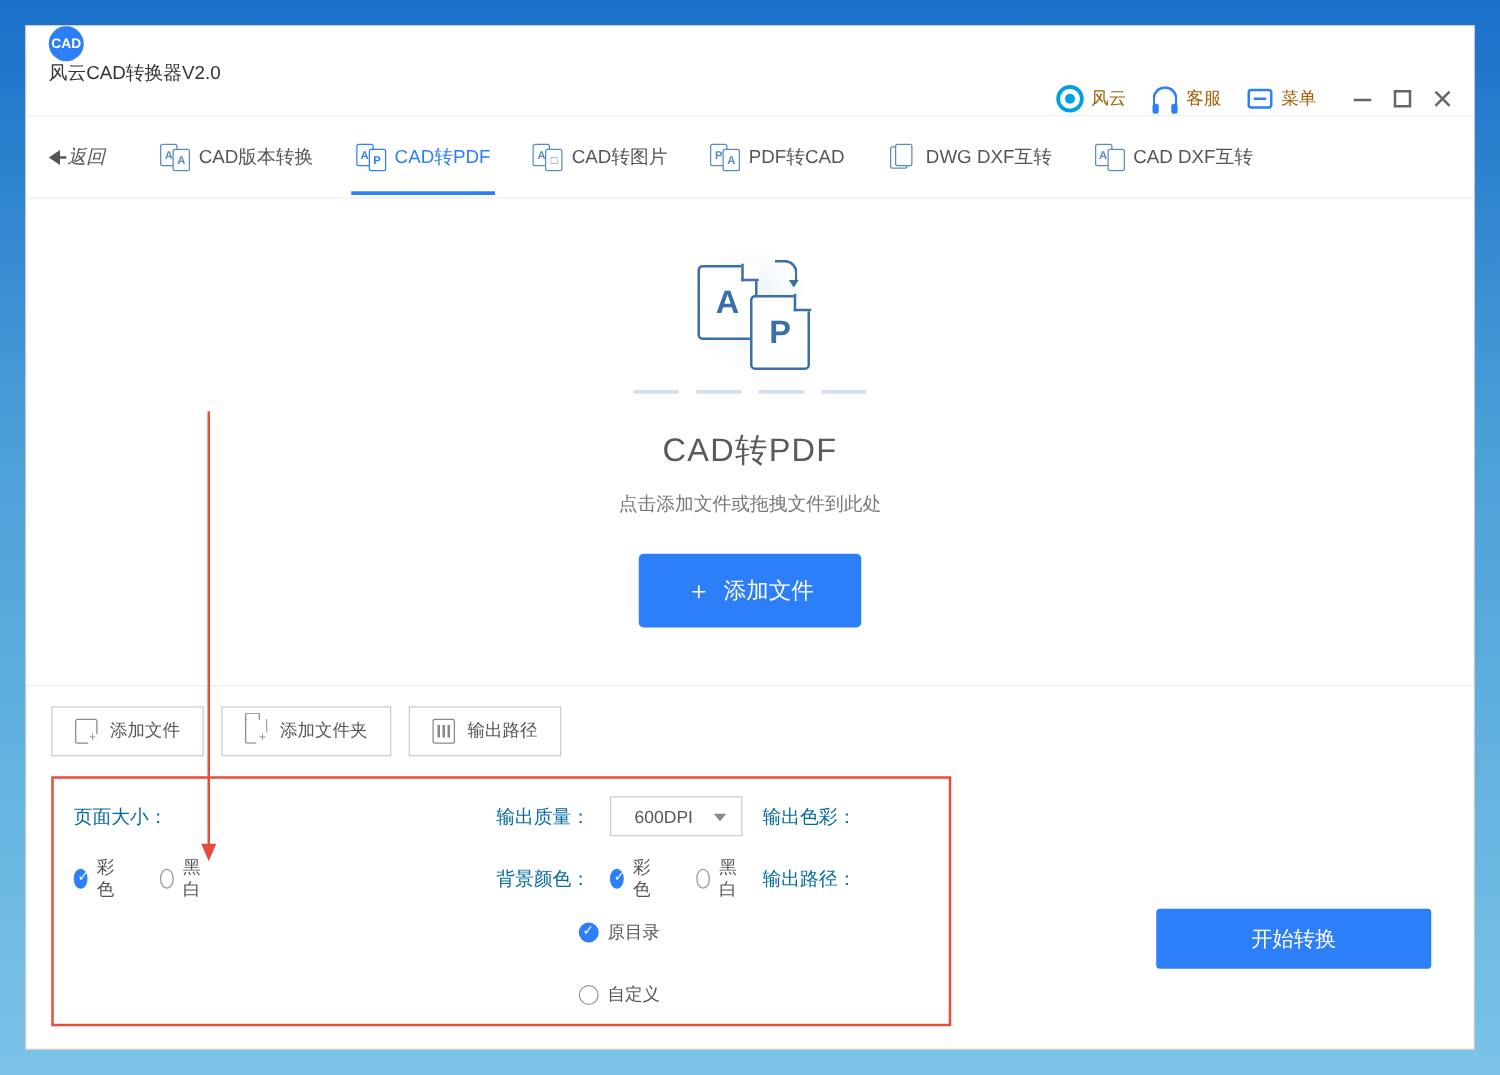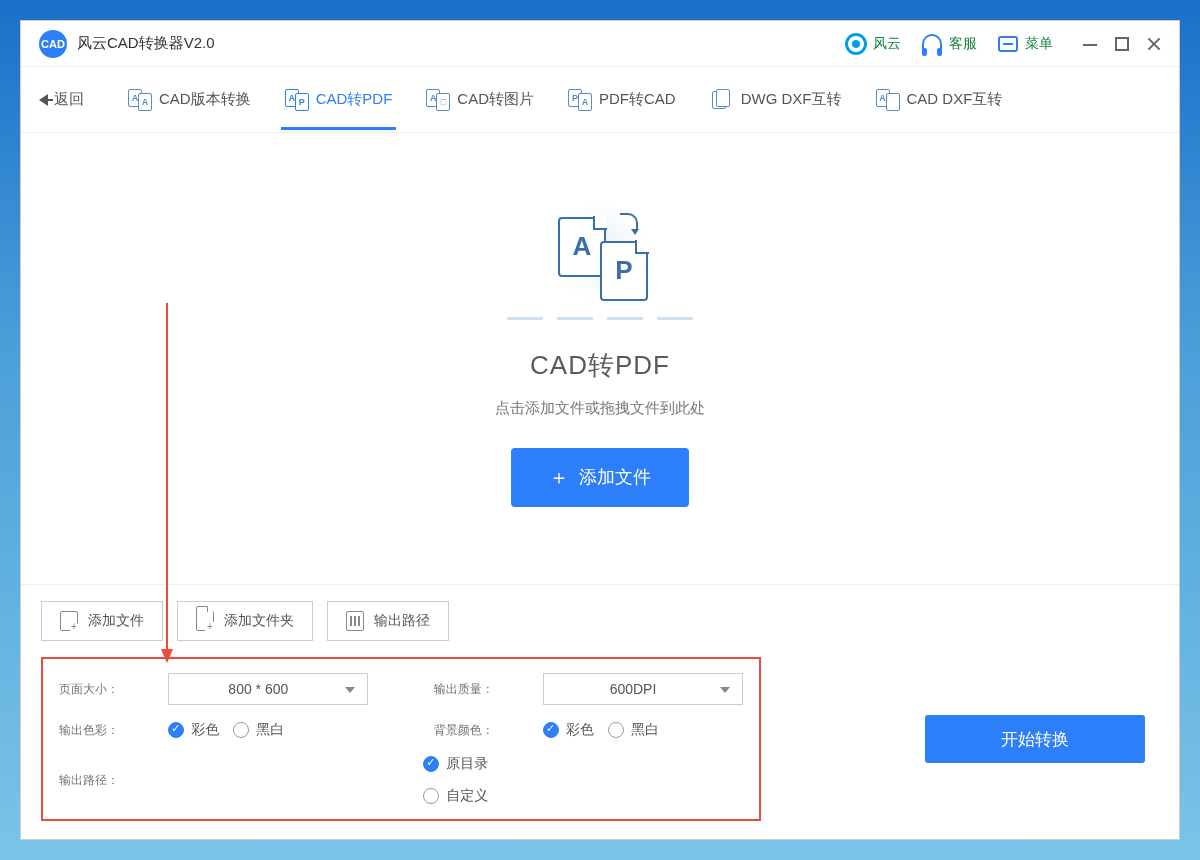--- a/index.html
+++ b/index.html
@@ -8,51 +8,51 @@
     background: linear-gradient(to bottom, #1a6fc9 0%, #4a9fd8 40%, #7bc4e8 100%);
     width: 1200px; height: 860px; overflow: hidden;
     display: flex; align-items: center; justify-content: center;
   }
   .window {
     width: 1160px; height: 820px; background: #fff;
     border: 1px solid #ccc; display: flex; flex-direction: column;
     position: relative;
   }
   .titlebar {
-    height: 46px; display: flex; align-items: center;
-    padding: 0 18px; border-bottom: 1px solid #eee;
+    height: 72px; display: flex; 
+    padding: 0 18px; border-bottom: 1px solid #eee; flex-direction: column;
   }
   .app-logo {
     width: 28px; height: 28px; border-radius: 50%;
     background: #2d7ff9; display: flex; align-items: center; justify-content: center;
     color: #fff; font-size: 11px; font-weight: bold; margin-right: 10px;
   }
   .app-title { font-size: 15px; color: #333; }
   .titlebar-right { margin-left: auto; display: flex; align-items: center; gap: 20px; }
-  .tb-item { display: flex; align-items: center; gap: 6px; color: #15803d; font-size: 14px; cursor: pointer; }
+  .tb-item { display: flex; align-items: center; gap: 6px; color: #a16207; font-size: 14px; cursor: pointer; }
   .tb-icon { width: 22px; height: 22px; display: flex; align-items: center; justify-content: center; }
   .circle-blue { width: 22px; height: 22px; border: 3px solid #00a0e9; border-radius: 50%; position: relative; }
   .circle-blue::after { content:""; position:absolute; width:8px; height:8px; background:#00a0e9; border-radius:50%; top:50%; left:50%; transform:translate(-50%,-50%); }
   .headset { width:20px; height:20px; border:2px solid #2d7ff9; border-radius:50% 50% 0 0; border-bottom:none; position:relative; }
   .headset::before,.headset::after { content:""; position:absolute; width:5px; height:8px; background:#2d7ff9; bottom:-2px; border-radius:2px; }
   .headset::before{left:-2px;} .headset::after{right:-2px;}
   .menu-box { width:20px; height:16px; border:2px solid #2d7ff9; border-radius:3px; position:relative; }
   .menu-box::before { content:""; position:absolute; width:10px; height:2px; background:#2d7ff9; top:5px; left:3px; }
   .win-controls { display:flex; gap:18px; margin-left:10px; }
   .win-ctrl { width:14px; height:14px; cursor:pointer; position:relative; }
   .win-min::after { content:""; position:absolute; width:14px; height:2px; background:#666; top:7px; }
   .win-max { border:2px solid #666; }
   .win-close::before,.win-close::after { content:""; position:absolute; width:16px; height:2px; background:#666; top:6px; left:-1px; }
   .win-close::before{transform:rotate(45deg);} .win-close::after{transform:rotate(-45deg);}
 
   .tabbar {
     height: 66px; display: flex; align-items: center; padding: 0 18px;
     gap: 26px; border-bottom: 1px solid #eee;
   }
-  .back-btn { display:flex; align-items:center; gap:6px; color:#555; font-size:15px; cursor:pointer; margin-right:14px; }
+  .back-btn { display:flex; align-items:center; gap:6px; color:#555; font-size:15px; cursor:pointer; margin-right:14px;font-style:italic; }
   .arrow-left { width:0; height:0; border-top:6px solid transparent; border-bottom:6px solid transparent; border-right:9px solid #555; position:relative; }
   .arrow-left::after { content:""; position:absolute; width:12px; height:2px; background:#555; top:-1px; left:2px; }
   .tab { display:flex; align-items:center; gap:7px; color:#555; font-size:15px; cursor:pointer; padding:18px 4px; position:relative; }
   .tab.active { color:#2d7ff9; }
   .tab.active::after { content:""; position:absolute; bottom:-1px; left:0; right:0; height:3px; background:#2d7ff9; }
   .tab-icon { width:24px; height:22px; position:relative; }
   .tab-icon .doc1,.tab-icon .doc2 { position:absolute; width:14px; height:18px; border:1.5px solid #5a8bc9; border-radius:2px; background:#fff; font-size:9px; display:flex; align-items:center; justify-content:center; color:#5a8bc9; font-weight:bold; }
   .tab-icon .doc1 { top:0; left:0; }
   .tab-icon .doc2 { bottom:0; right:0; }
   .tab.active .tab-icon .doc1,.tab.active .tab-icon .doc2 { border-color:#2d7ff9; color:#2d7ff9; }
@@ -97,35 +97,35 @@
   .sb-icon.folder { border-radius:2px 2px 2px 2px; border-top:none; }
   .sb-icon.folder::before { content:""; position:absolute; top:-5px; left:-1.5px; width:10px; height:5px; border:1.5px solid #888; border-bottom:none; border-radius:2px 2px 0 0; }
   .sb-icon.folder::after { content:"+"; position:absolute; bottom:-2px; right:-2px; font-size:10px; color:#888; background:#fff; width:10px; height:10px; line-height:10px; text-align:center; }
   .sb-icon.clear::after { content:""; position:absolute; top:4px; left:3px; width:2px; height:10px; background:#888; box-shadow:4px 0 #888, 8px 0 #888; }
 
   .options-box {
     border:2px solid #e84c3d; padding:14px 16px 14px; width:720px;
     display:grid; grid-template-columns:auto 200px auto auto 200px;
     row-gap:16px; column-gap:16px; align-items:center;
   }
-  .opt-label { font-size:12px; color:#737373; white-space:nowrap; }
+  .opt-label { font-size:15px; color:#0369a1; white-space:nowrap; }
   .select-box {
     border:1px solid #ccc; height:32px; display:flex; align-items:center;
     justify-content:center; font-size:14px; color:#555; position:relative;
     cursor:pointer; padding:0 30px 0 10px;
   }
   .select-box::after { content:""; position:absolute; right:12px; top:13px; width:0; height:0; border-left:5px solid transparent; border-right:5px solid transparent; border-top:6px solid #888; }
-  .radio-group { display:flex; gap:14px; align-items:center; }
+  .radio-group { display:flex; gap:32px; align-items:center; }
   .radio-item { display:flex; align-items:center; gap:7px; cursor:pointer; font-size:14px; color:#555; }
   .radio-dot { width:16px; height:16px; border-radius:50%; border:1.5px solid #999; position:relative; }
   .radio-dot.checked { border-color:#2d7ff9; background:#2d7ff9; }
   .radio-dot.checked::after { content:"✓"; position:absolute; color:#fff; font-size:11px; top:-1px; left:2px; }
 
   .convert-btn {
-    position:absolute; right:34px; bottom:76px;
+    position:absolute; right:34px; bottom:64px;
     background:#2d7ff9; color:#fff; border:none;
     width:220px; height:48px; font-size:17px; border-radius:3px; cursor:pointer;
   }
 </style>
 </head>
 <body>
 
 <div class="window">
 
   <div class="titlebar">
@@ -245,23 +245,20 @@
         <span>添加文件夹</span>
       </button>
       <button class="small-btn">
         <span class="sb-icon clear"></span>
         <span>输出路径</span>
       </button>
     </div>
 
     <div class="options-box">
       <div class="opt-label">页面大小：</div>
-      <div class="select-box">
-        <span>800 * 600</span>
-      </div>
       <div></div>
       <div class="opt-label">输出质量：</div>
       <div class="select-box">
         <span>600DPI</span>
       </div>
 
       <div class="opt-label">输出色彩：</div>
       <div class="radio-group">
         <div class="radio-item">
           <span class="radio-dot checked"></span>

